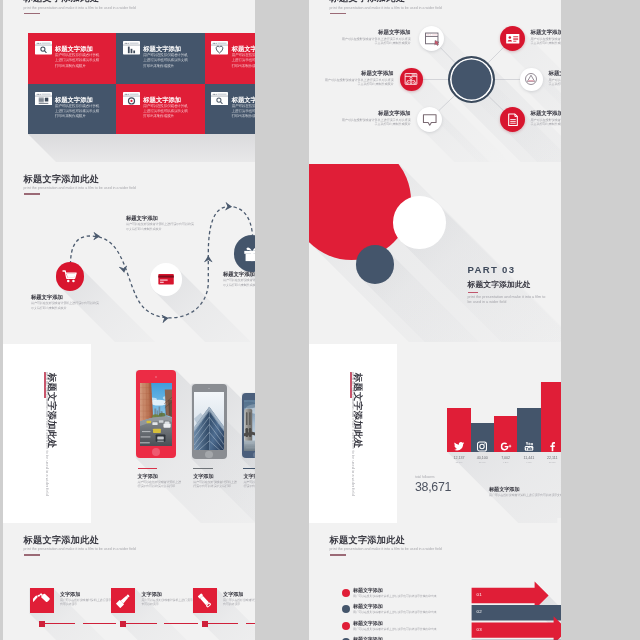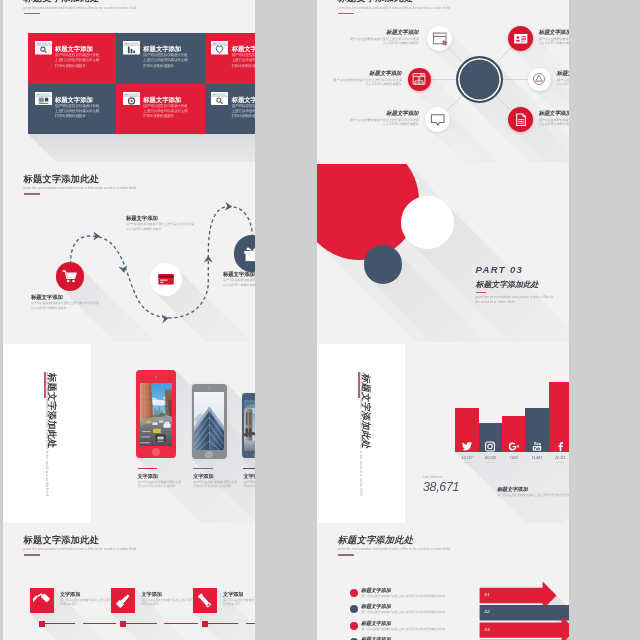--- a/index.html
+++ b/index.html
@@ -1,21 +1,21 @@
 <!DOCTYPE html>
 <html><head>
 <meta charset="utf-8">
 <title>PPT Template Preview</title>
 <style>
   html,body{margin:0;padding:0;width:640px;height:640px;overflow:hidden;background:#cfcfcf;}
   *{box-sizing:border-box;}
   body{font-family:"Liberation Sans","DejaVu Sans",sans-serif;-webkit-font-smoothing:antialiased;}
   #grid{position:absolute;left:3px;top:-17px;width:634px;height:680px;}
   .slide{position:absolute;width:252px;height:180.5px;background:#f2f2f2;overflow:hidden;}
-  .sA{left:0;} .sB{left:314px;font-style:italic;}
+  .sA{left:0;} .sB{left:306px;}
   .r1{top:0;} .r2{top:180.5px;} .r3{top:361px;} .r4{top:541.5px;}
   .slide-inner{position:absolute;left:0;top:0;width:316px;height:178.5px;background:#f2f2f2;overflow:hidden;}
 
   
   .shead{position:absolute;left:20.6px;top:11.1px;}
   .shead .h1{font-size:9.2px;font-weight:700;color:#3b3b44;letter-spacing:.25px;line-height:9.4px;white-space:nowrap;}
   .shead .h2{font-size:3.55px;color:#a5a5aa;margin-top:2.2px;letter-spacing:.03px;white-space:nowrap;line-height:4px;}
   .shead .rule{width:16.5px;height:1.5px;background:#9b6a76;margin-top:3.2px;}
 
   

